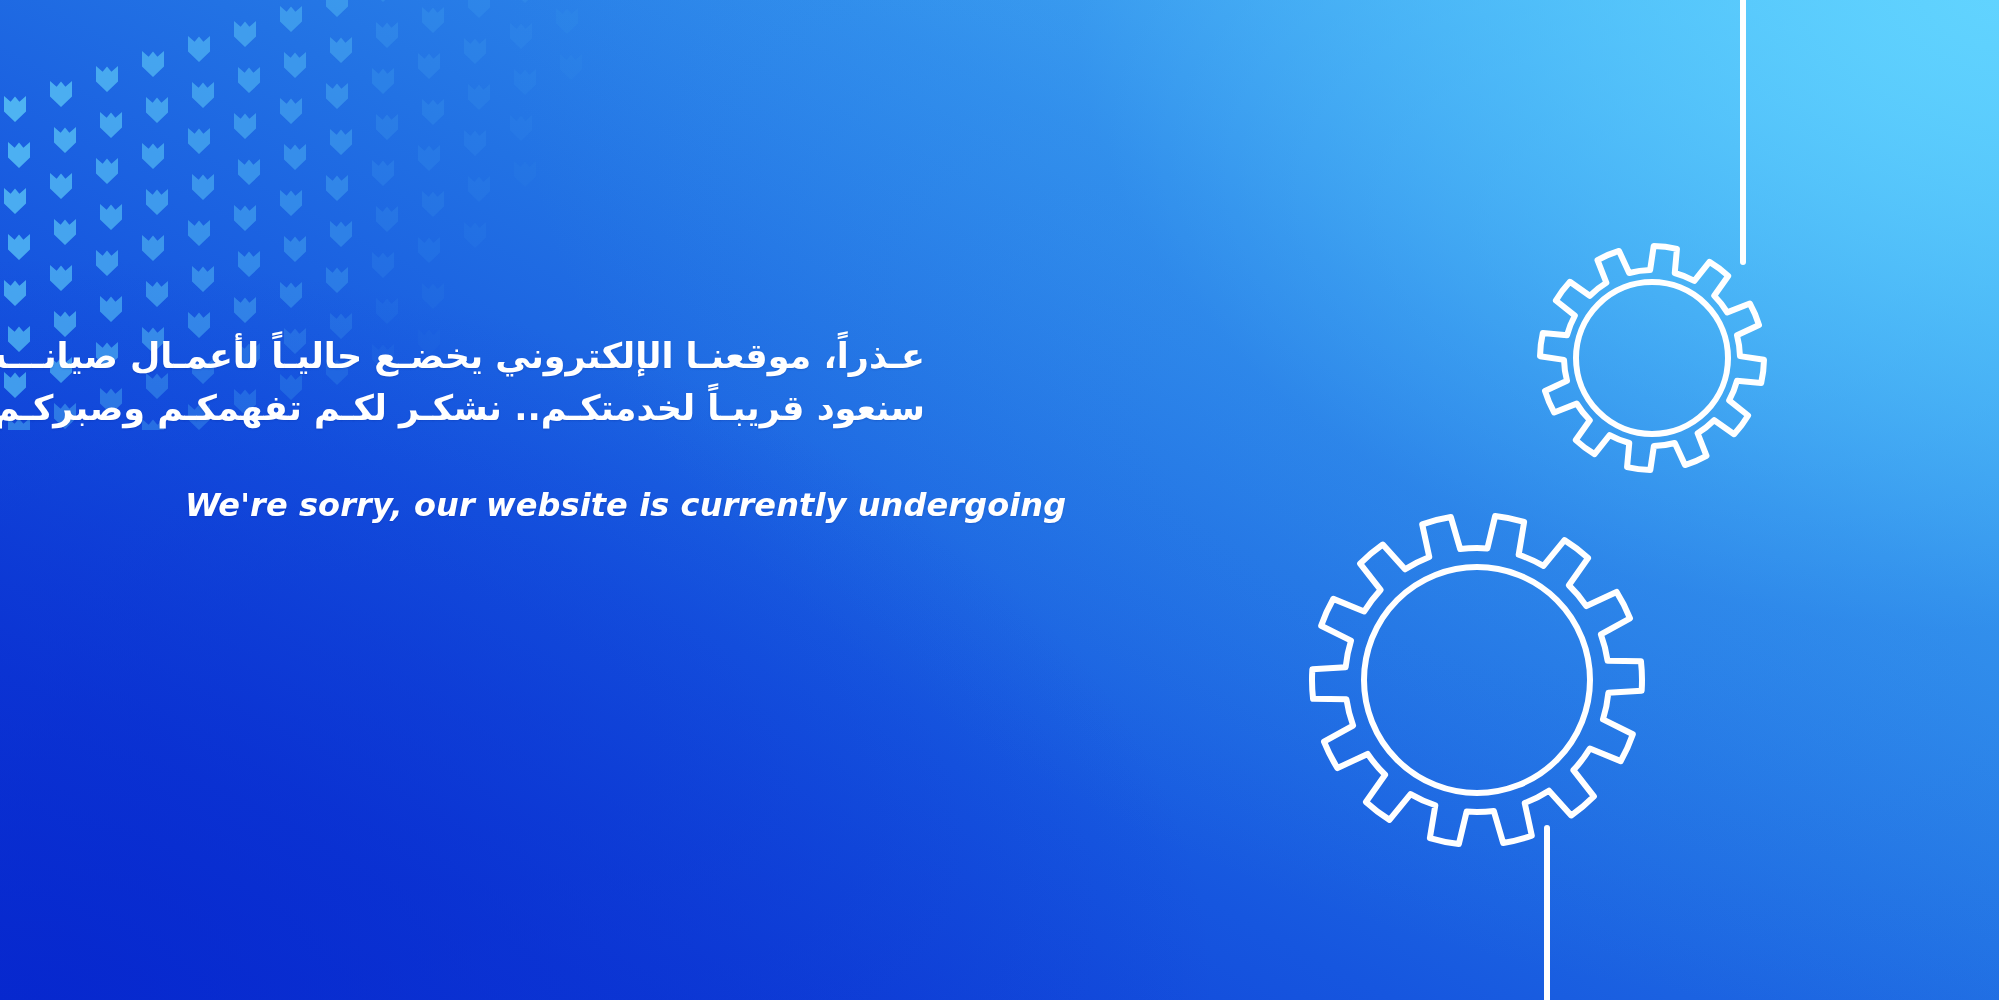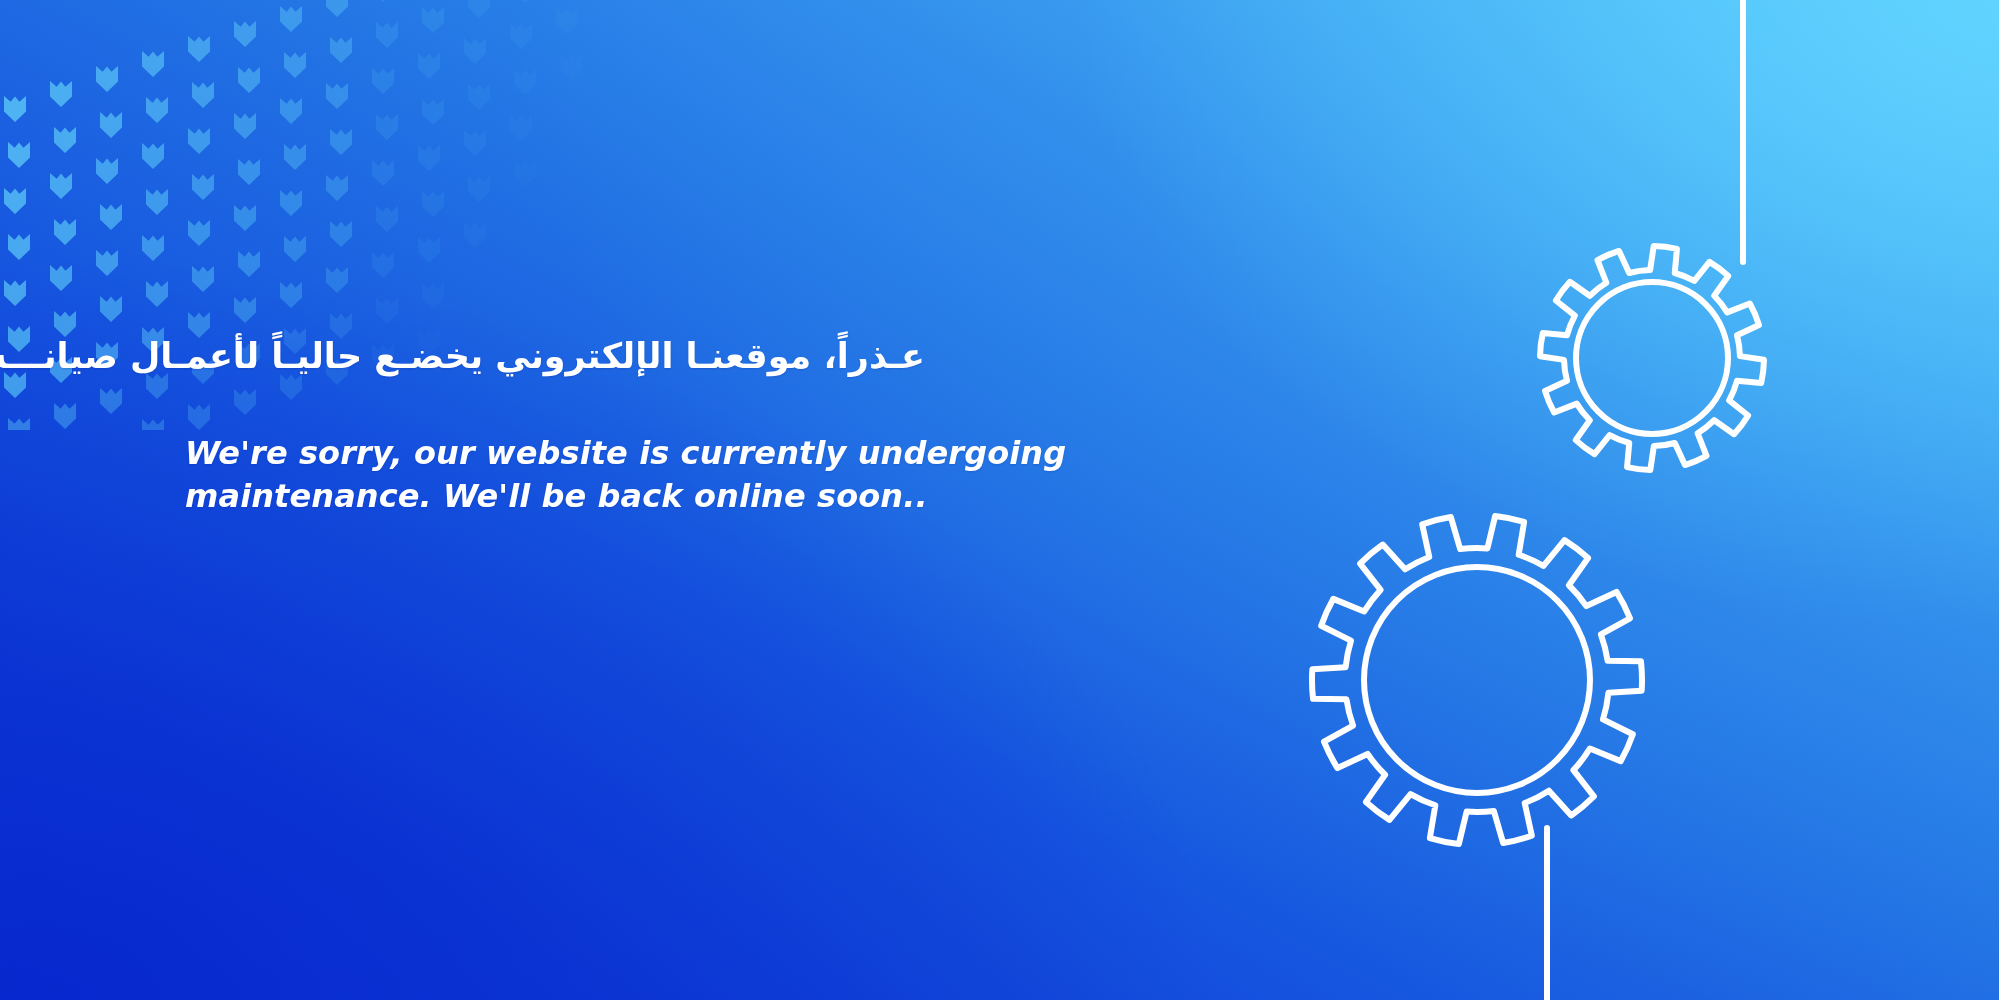--- a/index.html
+++ b/index.html
@@ -416,25 +416,25 @@
         <g transform="translate(418,329)">
           <path d="M0,0 L6.6,5.72 L11,0.52 L15.399999999999999,5.72 L22,0 L22,15.6 L11,26 L0,15.6 Z" fill="#4FB4F2" fill-opacity="0.046"></path>
         </g>
       </svg>
   </div>
 
   <div id="text-block">
 
     <div id="arabic-block">
       <div class="ar-line">عـذراً، موقعنـا الإلكتروني يخضـع حاليـاً لأعمـال صيانـــة.</div>
+      <div class="ar-line">سنعود قريبـاً لخدمتكـم.. نشكـر لكـم تفهمكـم وصبركـم</div>
     </div>
 
     <div id="english-block">
       <div class="en-line">We're sorry, our website is currently undergoing</div>
-      <div class="en-line">maintenance. We'll be back online soon..</div>
     </div>
 
   </div>
 
   <div id="gears-layer">
     <svg id="gears-svg" width="760" height="1000" viewBox="1239 0 760 1000" xmlns="http://www.w3.org/2000/svg">
         <path d="M1653.71,246.01 A112.00,112.00 0 0 1 1676.96,248.82 L1674.74,272.99 A88.00,88.00 0 0 1 1694.36,280.87 L1709.48,261.87 A112.00,112.00 0 0 1 1728.21,275.92 L1714.20,295.75 A88.00,88.00 0 0 1 1727.25,312.38 L1749.84,303.49 A112.00,112.00 0 0 1 1759.03,325.02 L1736.99,335.19 A88.00,88.00 0 0 1 1739.98,356.12 L1763.99,359.71 A112.00,112.00 0 0 1 1761.18,382.96 L1737.01,380.74 A88.00,88.00 0 0 1 1729.13,400.36 L1748.13,415.48 A112.00,112.00 0 0 1 1734.08,434.21 L1714.25,420.20 A88.00,88.00 0 0 1 1697.62,433.25 L1706.51,455.84 A112.00,112.00 0 0 1 1684.98,465.03 L1674.81,442.99 A88.00,88.00 0 0 1 1653.88,445.98 L1650.29,469.99 A112.00,112.00 0 0 1 1627.04,467.18 L1629.26,443.01 A88.00,88.00 0 0 1 1609.64,435.13 L1594.52,454.13 A112.00,112.00 0 0 1 1575.79,440.08 L1589.80,420.25 A88.00,88.00 0 0 1 1576.75,403.62 L1554.16,412.51 A112.00,112.00 0 0 1 1544.97,390.98 L1567.01,380.81 A88.00,88.00 0 0 1 1564.02,359.88 L1540.01,356.29 A112.00,112.00 0 0 1 1542.82,333.04 L1566.99,335.26 A88.00,88.00 0 0 1 1574.87,315.64 L1555.87,300.52 A112.00,112.00 0 0 1 1569.92,281.79 L1589.75,295.80 A88.00,88.00 0 0 1 1606.38,282.75 L1597.49,260.16 A112.00,112.00 0 0 1 1619.02,250.97 L1629.19,273.01 A88.00,88.00 0 0 1 1650.12,270.02 Z" fill="none" stroke="#FFFFFF" stroke-width="6" stroke-linejoin="round" stroke-linecap="round"></path>
         <circle cx="1652" cy="358" r="76" fill="none" stroke="#FFFFFF" stroke-width="6"></circle>
         <path d="M1495.15,516.00 A165.00,165.00 0 0 1 1524.14,521.88 L1518.67,554.75 A132.00,132.00 0 0 1 1543.46,565.95 L1564.51,540.12 A165.00,165.00 0 0 1 1588.08,557.99 L1568.89,585.23 A132.00,132.00 0 0 1 1586.36,606.08 L1616.54,591.94 A165.00,165.00 0 0 1 1630.02,618.27 L1600.91,634.49 A132.00,132.00 0 0 1 1607.60,660.85 L1640.93,661.20 A165.00,165.00 0 0 1 1641.65,690.78 L1608.38,692.75 A132.00,132.00 0 0 1 1602.98,719.41 L1632.85,734.19 A165.00,165.00 0 0 1 1620.67,761.15 L1589.84,748.50 A132.00,132.00 0 0 1 1573.40,770.17 L1593.90,796.44 A165.00,165.00 0 0 1 1571.23,815.45 L1548.94,790.67 A132.00,132.00 0 0 1 1524.73,803.07 L1531.80,835.63 A165.00,165.00 0 0 1 1503.13,842.92 L1493.80,810.93 A132.00,132.00 0 0 1 1466.61,811.59 L1458.85,844.00 A165.00,165.00 0 0 1 1429.86,838.12 L1435.33,805.25 A132.00,132.00 0 0 1 1410.54,794.05 L1389.49,819.88 A165.00,165.00 0 0 1 1365.92,802.01 L1385.11,774.77 A132.00,132.00 0 0 1 1367.64,753.92 L1337.46,768.06 A165.00,165.00 0 0 1 1323.98,741.73 L1353.09,725.51 A132.00,132.00 0 0 1 1346.40,699.15 L1313.07,698.80 A165.00,165.00 0 0 1 1312.35,669.22 L1345.62,667.25 A132.00,132.00 0 0 1 1351.02,640.59 L1321.15,625.81 A165.00,165.00 0 0 1 1333.33,598.85 L1364.16,611.50 A132.00,132.00 0 0 1 1380.60,589.83 L1360.10,563.56 A165.00,165.00 0 0 1 1382.77,544.55 L1405.06,569.33 A132.00,132.00 0 0 1 1429.27,556.93 L1422.20,524.37 A165.00,165.00 0 0 1 1450.87,517.08 L1460.20,549.07 A132.00,132.00 0 0 1 1487.39,548.41 Z" fill="none" stroke="#FFFFFF" stroke-width="6" stroke-linejoin="round" stroke-linecap="round"></path>
         <circle cx="1477" cy="680" r="113" fill="none" stroke="#FFFFFF" stroke-width="6"></circle>

